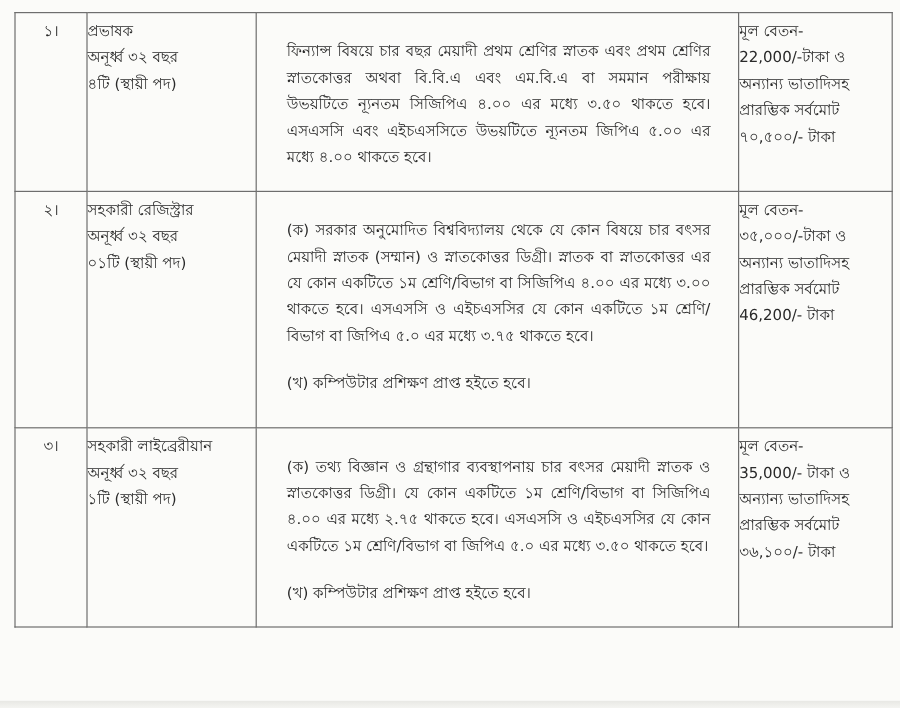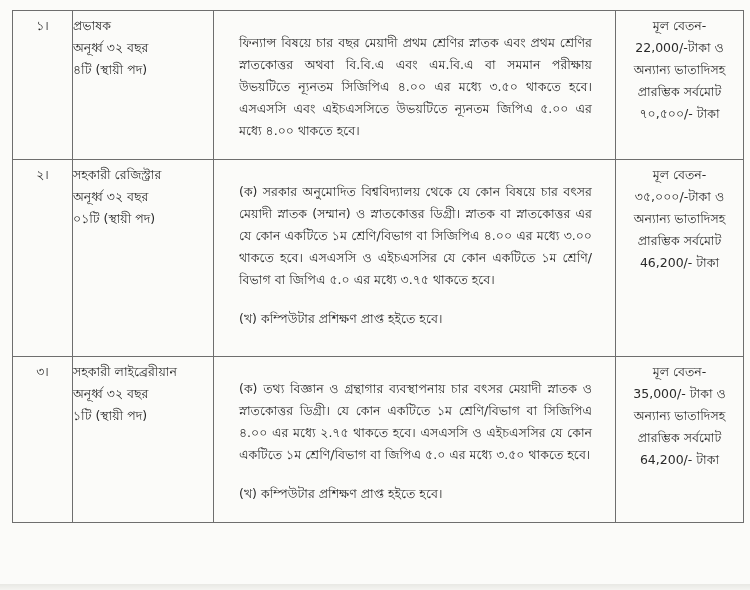--- a/index.html
+++ b/index.html
@@ -53,21 +53,21 @@
     text-align: left;
     padding-top: 4px !important;
   }
   .post div { line-height: 22px; }
   .qual {
     padding: 4px 6px 0 8px !important;
     text-align: justify;
   }
   .qual p { margin: 17px; }
   .salary {
-    text-align: center;
+    text-align: left;
     padding-top: 4px !important;
   }
   .salary div { line-height: 22px; }
   .footer-strip {
     position: absolute;
     left: 0;
     top: 584px;
     width: 750px;
     height: 6px;
     background: linear-gradient(#e8e8e4, #f4f4f1);
@@ -133,19 +133,19 @@
     </td>
     <td class="qual">
       <p>(ক) তথ্য বিজ্ঞান ও গ্রন্থাগার ব্যবস্থাপনায় চার বৎসর মেয়াদী স্নাতক ও স্নাতকোত্তর ডিগ্রী। যে কোন একটিতে ১ম শ্রেণি/বিভাগ বা সিজিপিএ ৪.০০ এর মধ্যে ২.৭৫ থাকতে হবে। এসএসসি ও এইচএসসির যে কোন একটিতে ১ম শ্রেণি/বিভাগ বা জিপিএ ৫.০ এর মধ্যে ৩.৫০ থাকতে হবে।</p>
       <p>(খ) কম্পিউটার প্রশিক্ষণ প্রাপ্ত হইতে হবে।</p>
     </td>
     <td class="salary">
       <div>মূল বেতন-</div>
       <div>35,000/- টাকা ও</div>
       <div>অন্যান্য ভাতাদিসহ</div>
       <div>প্রারম্ভিক সর্বমোট</div>
-      <div>64,200/- টাকা</div>
+      <div>৩৬,১০০/- টাকা</div>
     </td>
   </tr>
 </tbody>
   </table>
 
 <div class="footer-strip"></div>
 
 </body></html>

